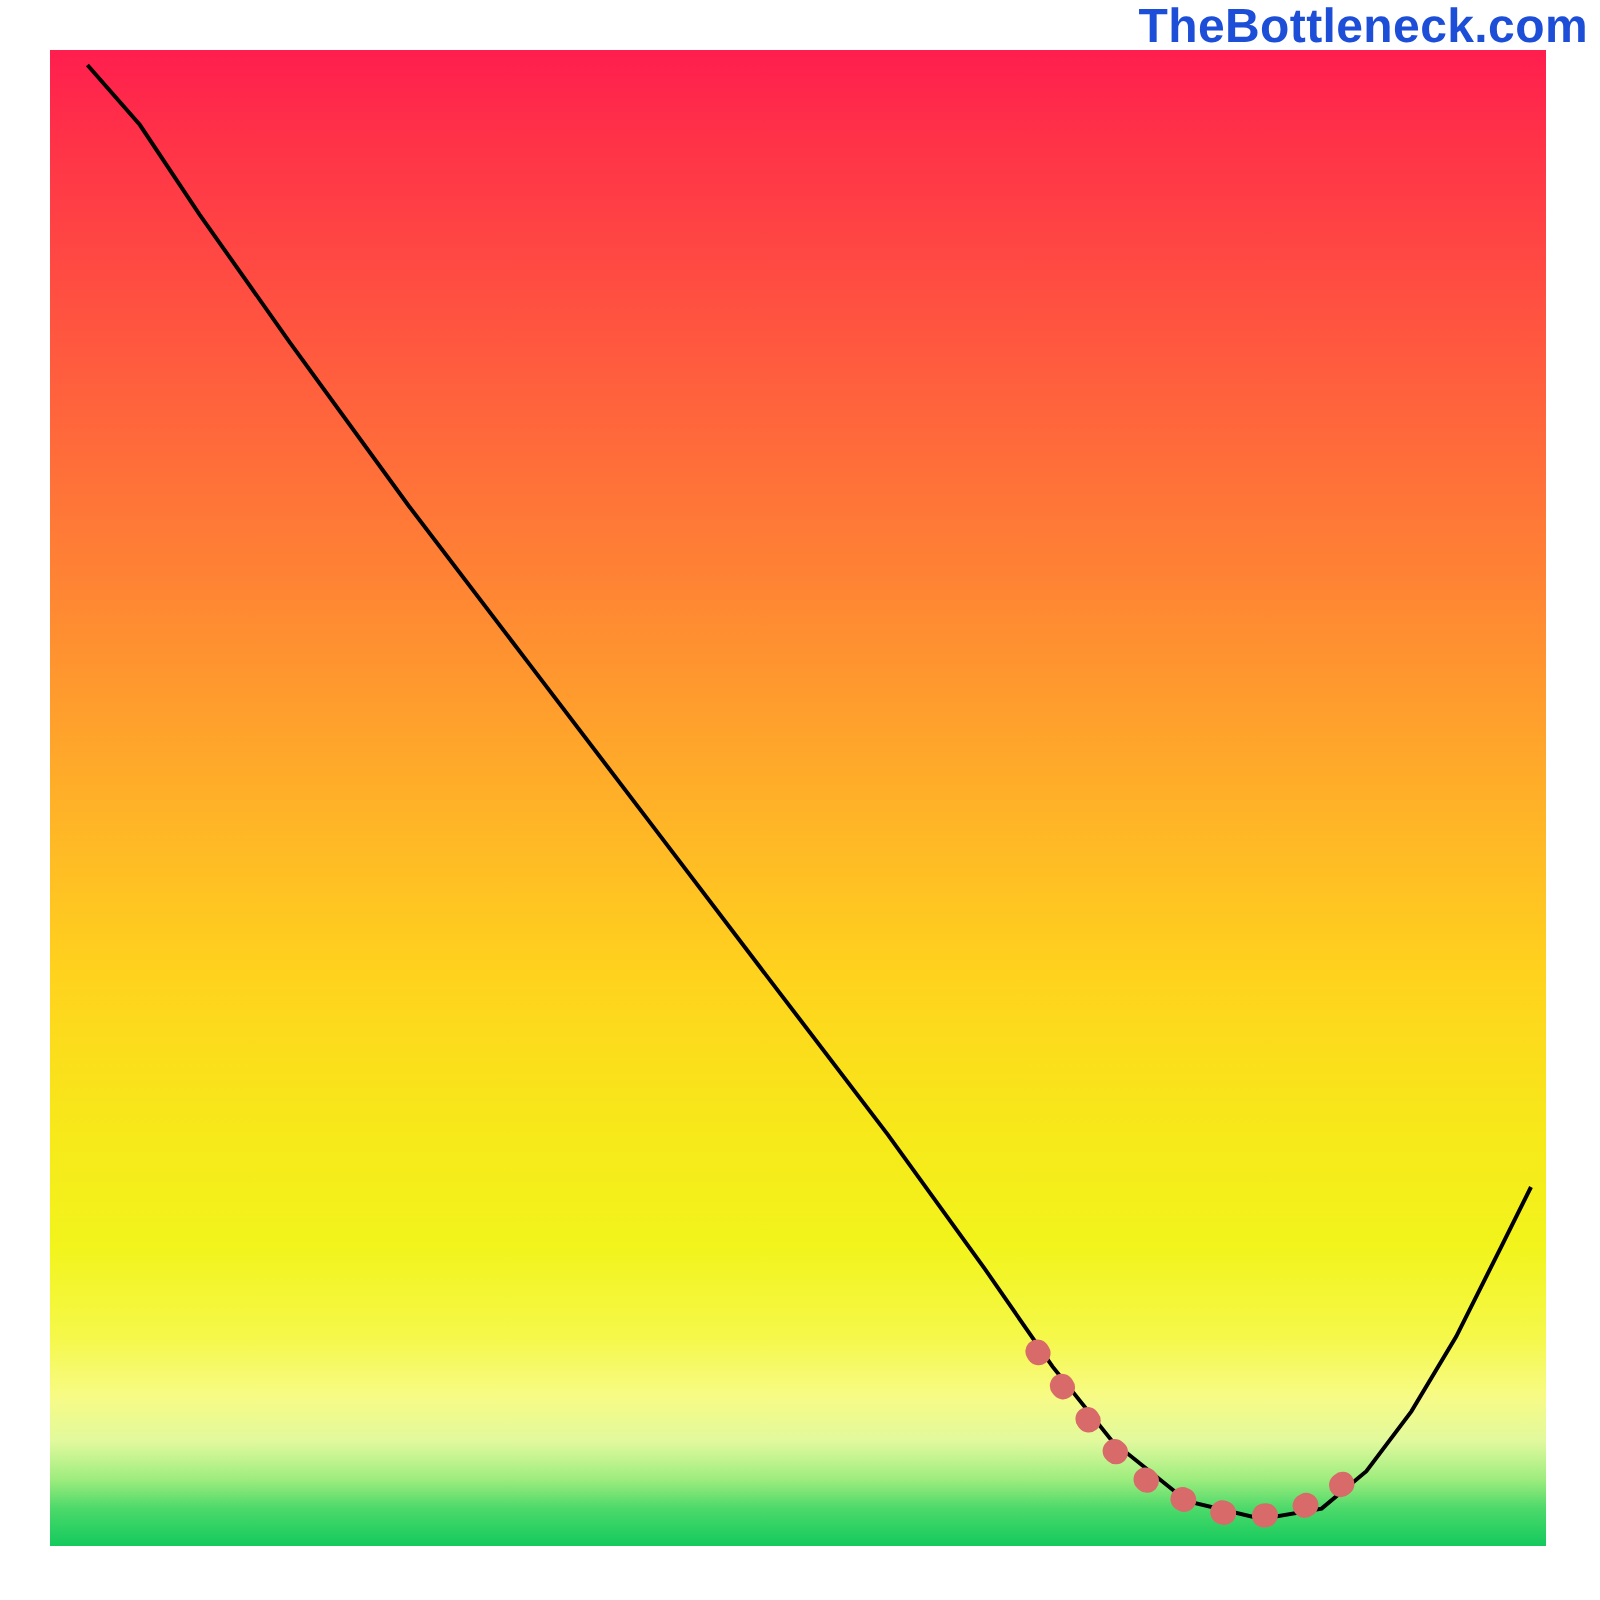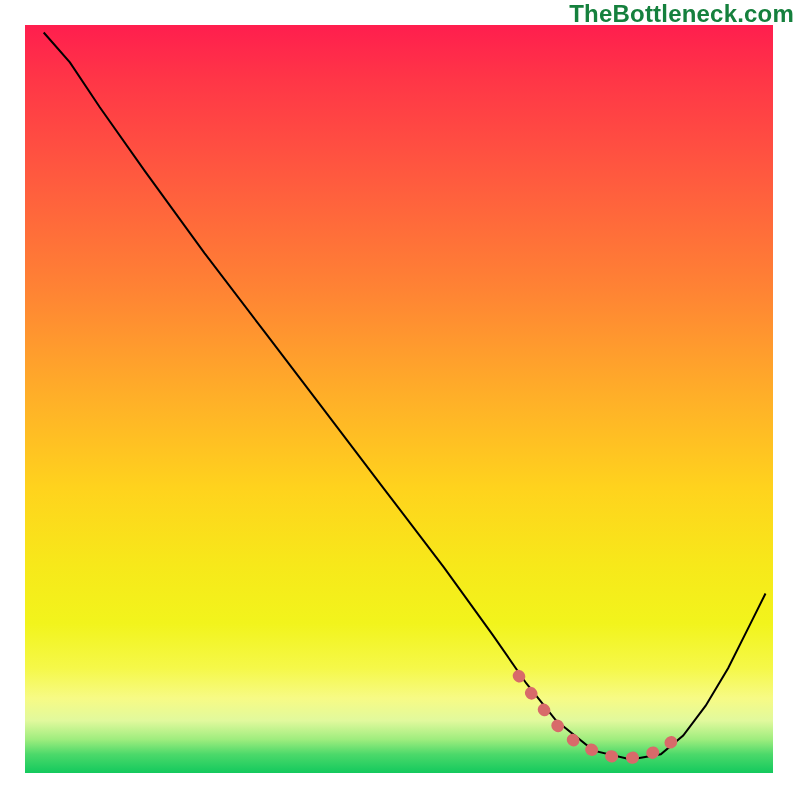--- a/index.html
+++ b/index.html
@@ -14,21 +14,21 @@
     position: relative;
     width: 800px;
     height: 800px;
   }
   .watermark {
     position: absolute;
     top: 0px;
     right: 6px;
     font-size: 24px;
     font-weight: bold;
-    color: #15803d;
+    color: #1d4ed8;
     letter-spacing: 0.2px;
     z-index: 10;
     text-align: center;
   }
   svg {
     display: block;
   }
 </style>
 </head>
 <body>

